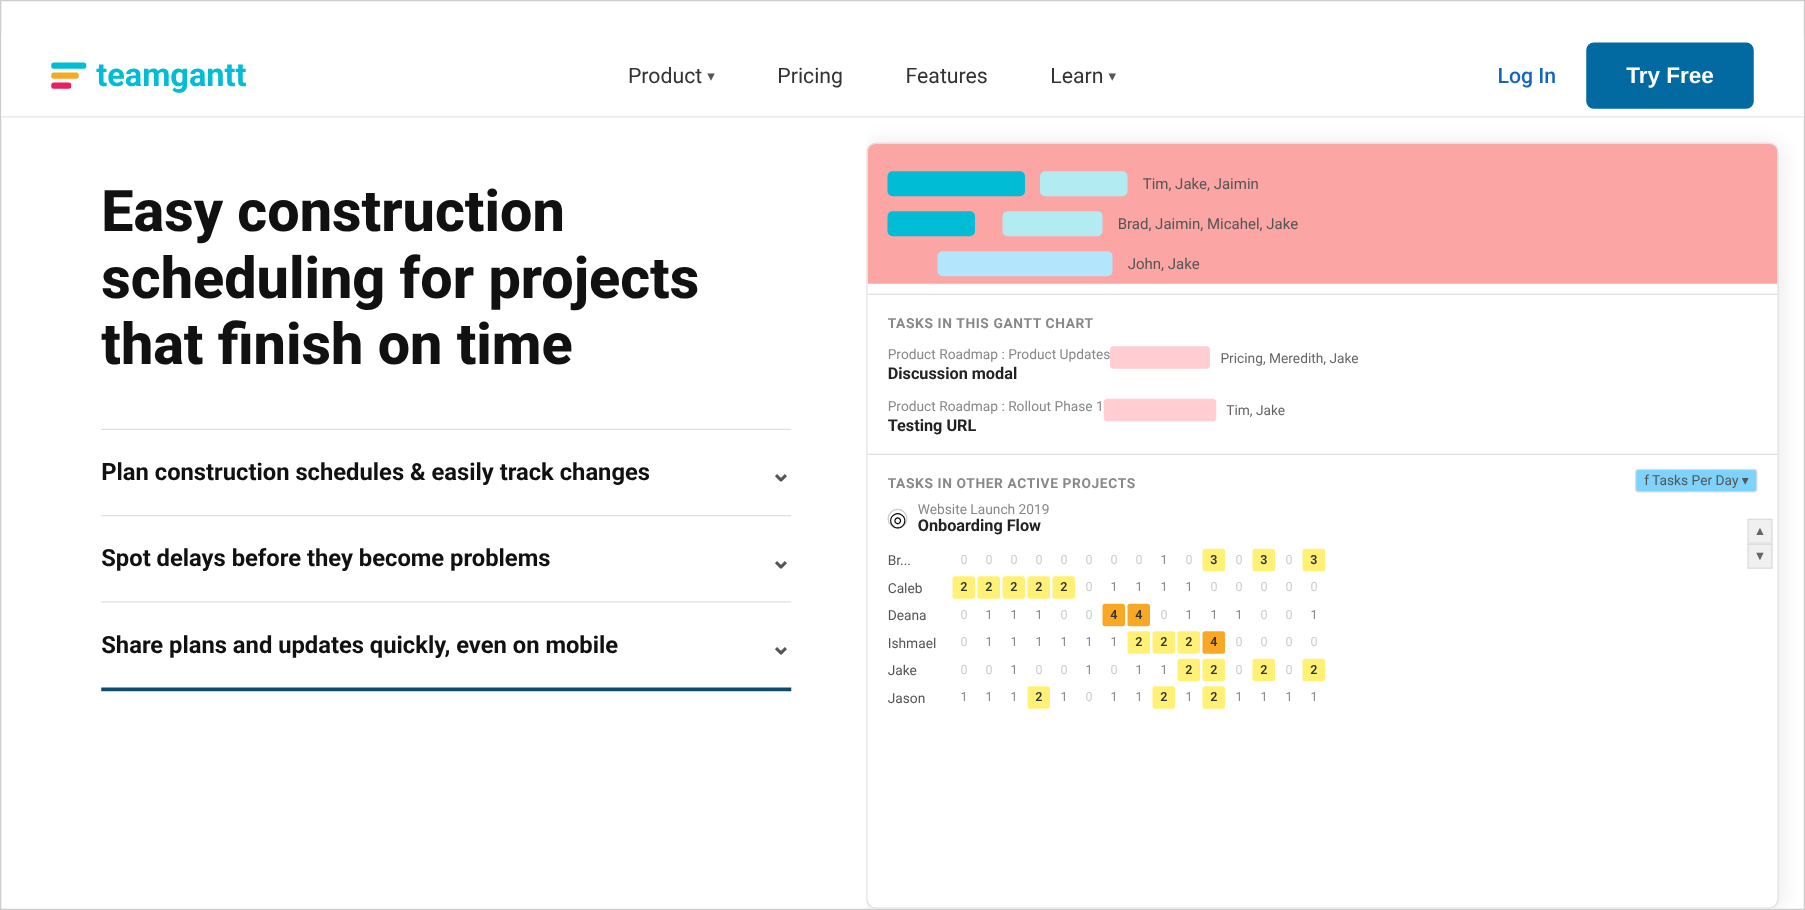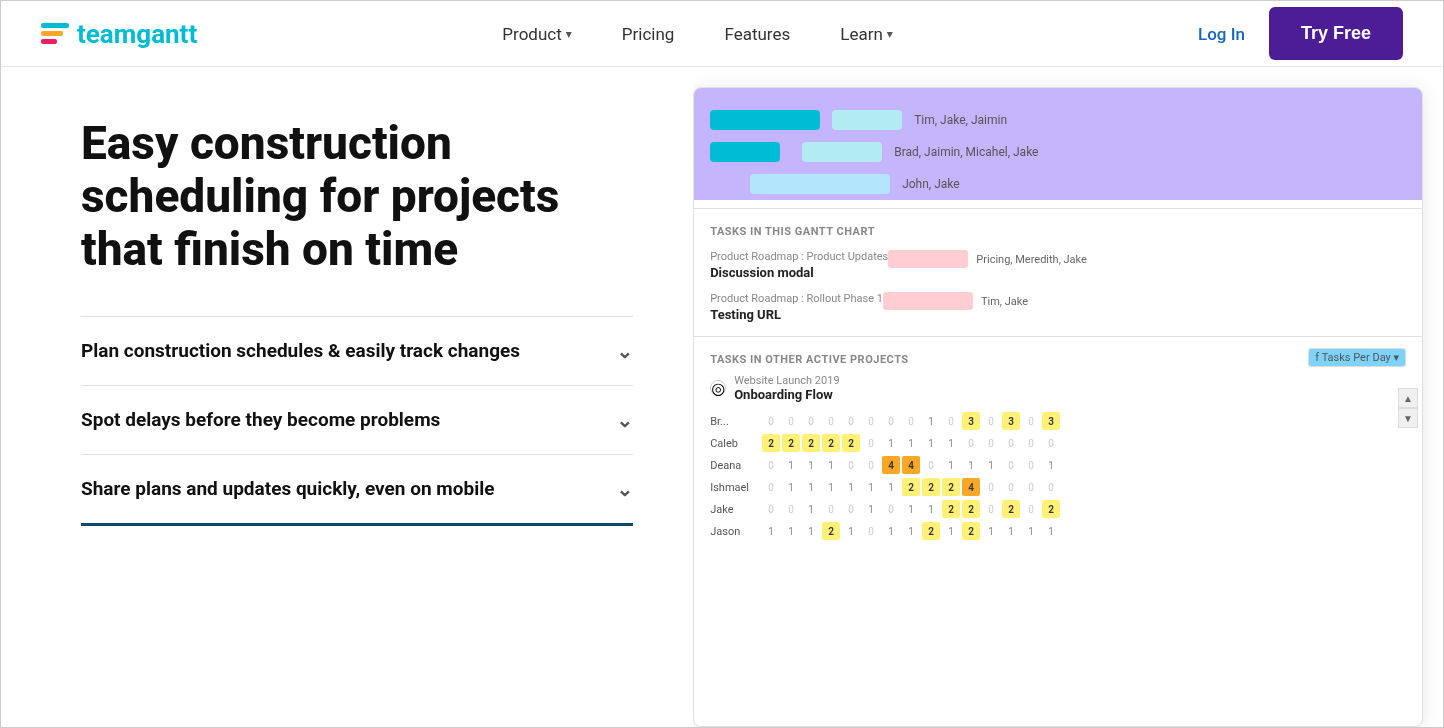--- a/index.html
+++ b/index.html
@@ -23,20 +23,21 @@
 
     
     .header {
       display: flex;
       justify-content: space-between;
       padding: 0 40px;
       height: 66px;
       border-bottom: 1px solid #e5e5e5;
       background: #fff;
       flex-shrink: 0;
+      margin-top: 27px;
     }
     .logo {
       display: flex;
       align-items: center;
       gap: 8px;
     }
     .logo-icon {
       display: flex;
       flex-direction: column;
       gap: 3px;
@@ -79,21 +80,21 @@
       align-items: center;
       gap: 24px;
     }
     .login-btn {
       font-size: 17px;
       color: #1565c0;
       cursor: pointer;
       font-weight: 500;
     }
     .try-free-btn {
-      background: #4c1d95;
+      background: #0369a1;
       color: #fff;
       border: none;
       border-radius: 6px;
       padding: 16px 32px;
       font-size: 18px;
       font-weight: 700;
       cursor: pointer;
       white-space: nowrap;
     }
 
@@ -163,21 +164,21 @@
       background: #fff;
       border-radius: 8px;
       box-shadow: 0 2px 20px rgba(0,0,0,0.1);
       overflow: hidden;
       position: relative;
       border: 1px solid #e0e0e0;
     }
 
     
     .gantt-top {
-      background: #c4b5fd;
+      background: #fca5a5;
       padding: 16px 0 0 0;
     }
     .gantt-bar-row {
       display: flex;
       align-items: center;
       padding: 6px 16px;
       gap: 12px;
     }
     .gantt-bar {
       height: 20px;

